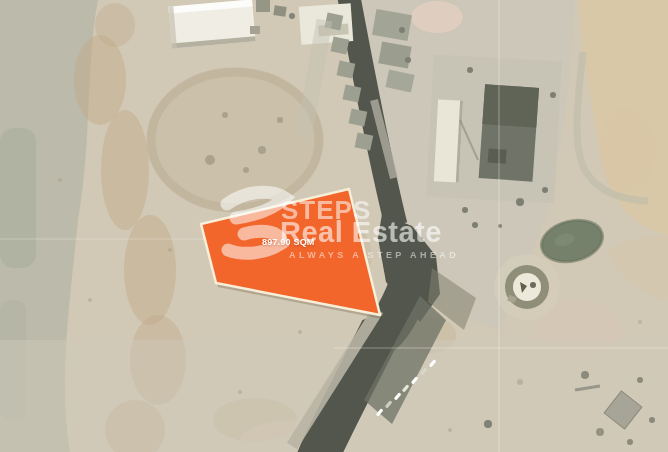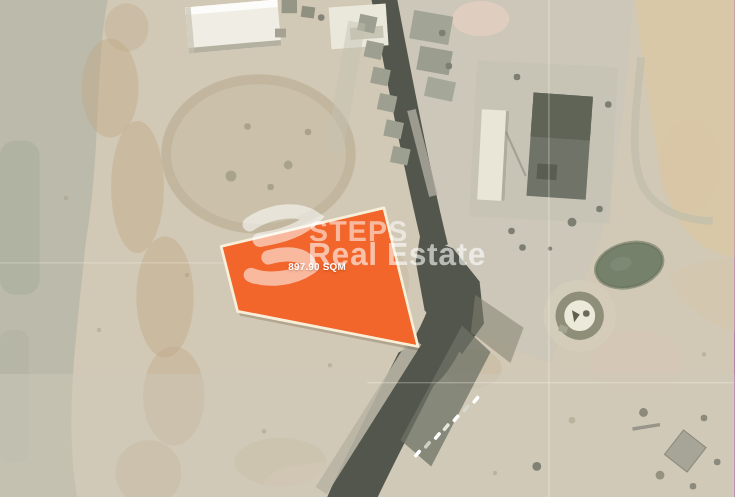--- a/index.html
+++ b/index.html
@@ -1,21 +1,21 @@
 <!DOCTYPE html>
 <html><head>
 <meta charset="utf-8">
 <style>
   html,body{margin:0;padding:0;background:#222;}
   #screen{
     position:relative;
     width:668px;height:452px;
     overflow:hidden;
     font-family:"Liberation Sans", sans-serif;
-    background:#d946ef;
+    background:#c2410c;
   }
   #map-svg{position:absolute;left:0;top:0;}
   .wm-text{
     position:absolute;
     line-height:1;
     white-space:nowrap;
     pointer-events:none;
   }
   #wm-steps{
     left:281px;top:197px;
@@ -264,15 +264,16 @@
     <polygon stroke-width="2.5" stroke-linejoin="round" points="201,224 349,189 380,315 216,283" fill="#f2652b" stroke="#f8efd9"></polygon>
 
     <g stroke="rgba(255,255,255,0.55)" stroke-width="13" stroke-linecap="round" fill="none">
       <path d="M227,204 C247,190 272,189 285,198 C272,211 250,216 236,218"></path>
       <path d="M244,234 C264,228 280,232 282,243 C266,254 243,256 228,250"></path>
     </g>
   </svg>
 
   <div id="wm-steps" class="wm-text">STEPS</div>
   <div id="wm-real" class="wm-text">Real Estate</div>
+  <div id="wm-tagline" class="wm-text">ALWAYS A STEP AHEAD</div>
   <div id="area-label" class="wm-text">897.90 SQM</div>
 
 </div>
 
 </body></html>

